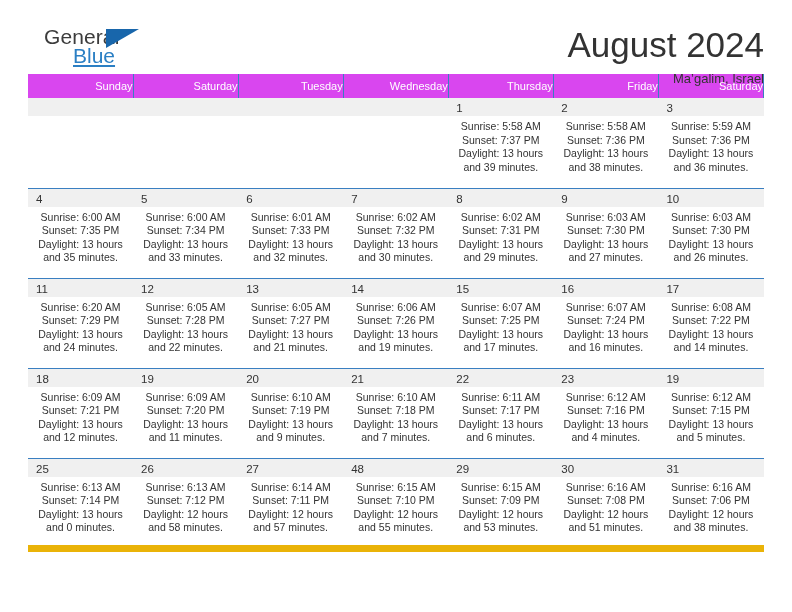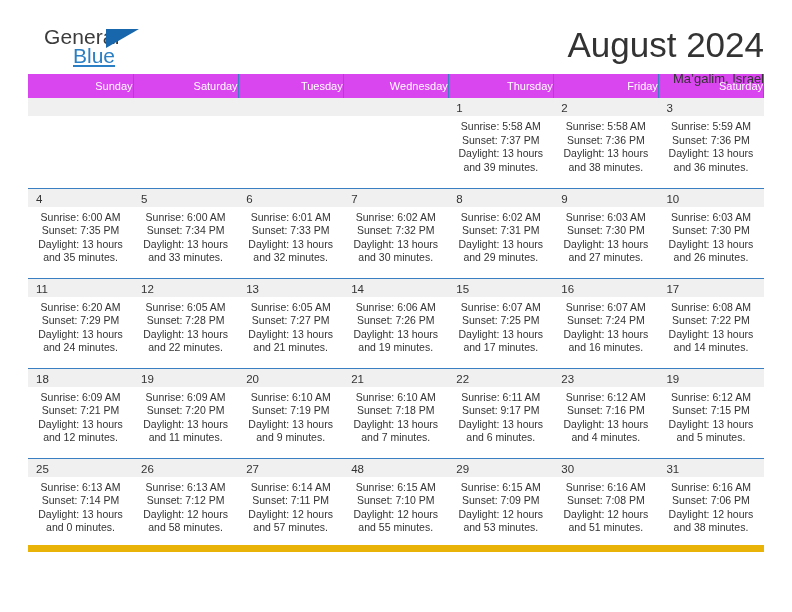--- a/index.html
+++ b/index.html
@@ -433,21 +433,21 @@
                 <div>Daylight: 13 hours</div>
                 <div>and 7 minutes.</div>
               </div>
             </div>
           </td>
           <td>
             <div class="cell-inner">
               <div class="day-num">22</div>
               <div class="lines">
                 <div>Sunrise: 6:11 AM</div>
-                <div>Sunset: 9:17 PM</div>
+                <div>Sunset: 7:17 PM</div>
                 <div>Daylight: 13 hours</div>
                 <div>and 6 minutes.</div>
               </div>
             </div>
           </td>
           <td>
             <div class="cell-inner">
               <div class="day-num">23</div>
               <div class="lines">
                 <div>Sunrise: 6:12 AM</div>

